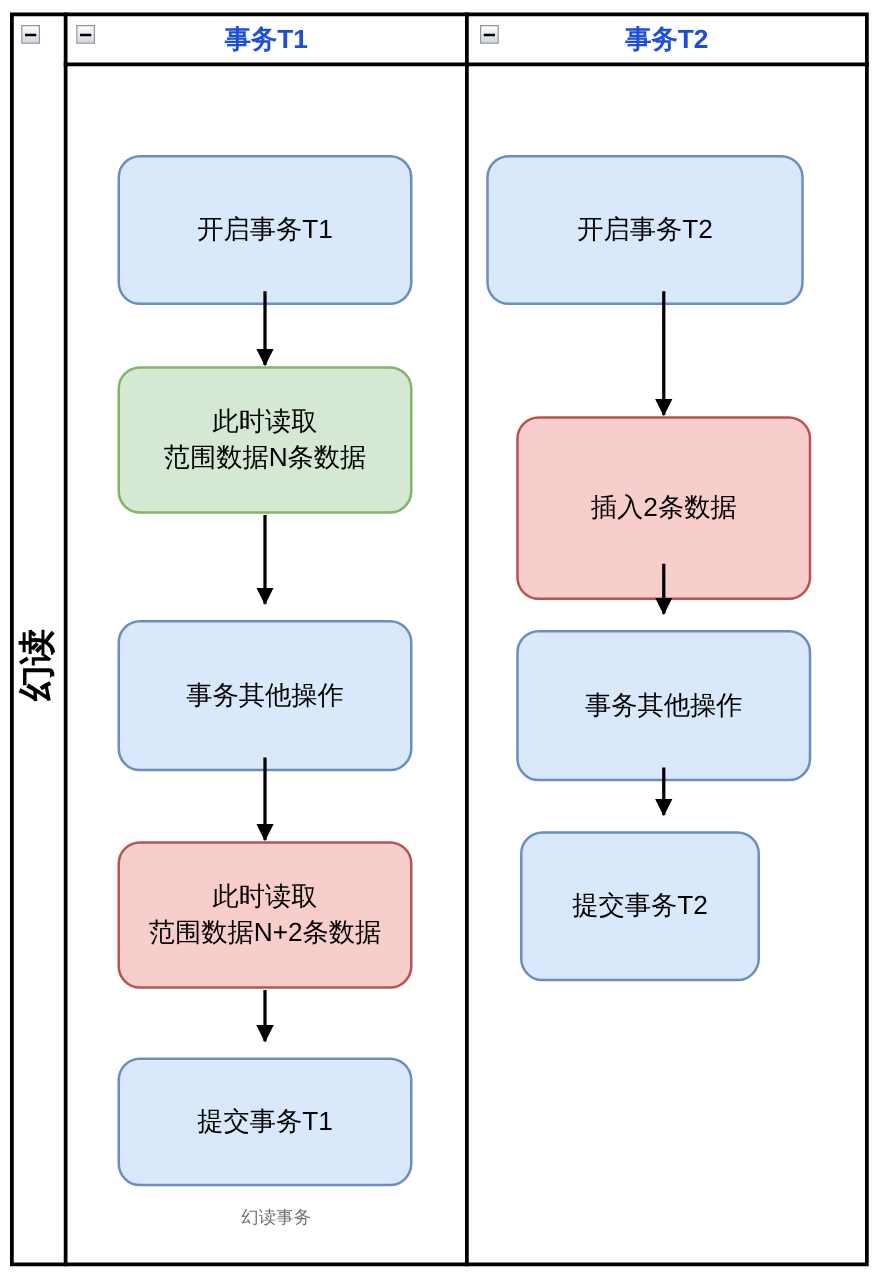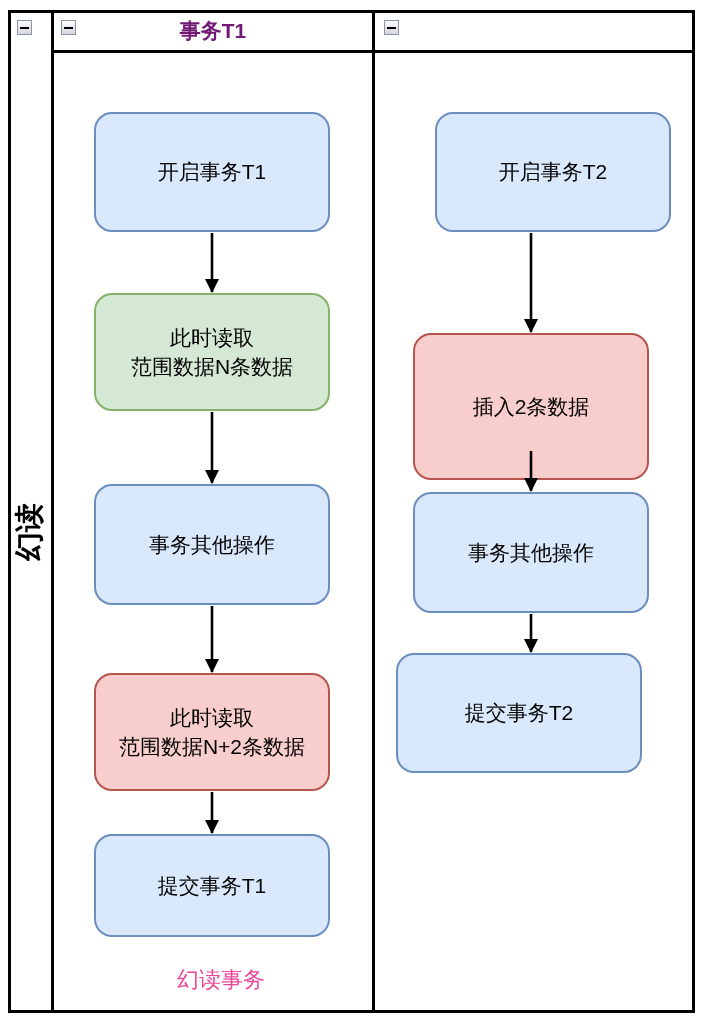--- a/index.html
+++ b/index.html
@@ -20,21 +20,21 @@
     border:3px solid #000000;
   }
   .vline { position:absolute; top:10px; width:3px; height:1003px; background:#000000; }
   .hline { position:absolute; height:3px; background:#000000; }
 
   .lane-header {
     position:absolute; top:12px; height:38px;
     display:flex; align-items:center; justify-content:center;
   }
   .lane-title {
-    font-size:21px; font-weight:bold; color:#701a75; white-space:nowrap;
+    font-size:21px; font-weight:bold; color:#1d4ed8; white-space:nowrap;
   }
 
   .collapse {
     position:absolute; width:15px; height:15px;
     border:1px solid #8c96a9;
     background:linear-gradient(180deg,#fdfdfd 0%,#e8e8ee 55%,#d4d4dc 100%);
     display:flex; align-items:center; justify-content:center;
     cursor:pointer;
   }
   .collapse::after { content:""; display:block; width:9px; height:2px; background:#000000; }
@@ -52,28 +52,28 @@
     border-radius:18px;
     border:2px solid;
     display:flex; align-items:center; justify-content:center;
     text-align:center;
   }
   .node .node-text {
     font-size:21px; color:#000000;
     line-height:1.4;
     white-space:pre-line;
   }
-  .node.blue  { background:#dae8fc; border-color:#6c8ebf; }
+  .node.blue  { background:#dae8fc; border-color:#6c8ebf;margin-top:12px; }
   .node.green { background:#d5e8d4; border-color:#82b366; }
   .node.red   { background:#f8cecc; border-color:#b85450; }
 
   .annotation {
     position:absolute; left:221px; top:965px;
     transform:translateX(-50%);
-    font-size:22px; color:#ec4899; white-space:nowrap;
+    font-size:14px; color:#737373; white-space:nowrap;
   }
 
   #arrows { position:absolute; left:0; top:0; pointer-events:none; }
 </style>
 </head>
 <body>
 
 <div id="canvas">
 
   <div class="pool-border"></div>
@@ -83,49 +83,52 @@
 
   <div class="collapse" style="left:17px; top:20px;"></div>
   <div class="collapse" style="left:61px; top:20px;"></div>
   <div class="collapse" style="left:384px; top:20px;"></div>
 
   <div class="pool-label">幻读</div>
 
   <div class="lane-header" style="left:54px; width:318px;">
     <span class="lane-title">事务T1</span>
   </div>
+  <div class="lane-header" style="left:375px; width:317px;">
+    <span class="lane-title">事务T2</span>
+  </div>
 
   <div class="node blue" style="left:94px; top:112px; width:236px; height:120px;">
     <span class="node-text">开启事务T1</span>
   </div>
   <div class="node green" style="left:94px; top:293px; width:236px; height:118px;">
     <span class="node-text">此时读取
 范围数据N条数据</span>
   </div>
   <div class="node blue" style="left:94px; top:484px; width:236px; height:121px;">
     <span class="node-text">事务其他操作</span>
   </div>
   <div class="node red" style="left:94px; top:673px; width:236px; height:118px;">
     <span class="node-text">此时读取
 范围数据N+2条数据</span>
   </div>
   <div class="node blue" style="left:94px; top:834px; width:236px; height:103px;">
     <span class="node-text">提交事务T1</span>
   </div>
 
-  <div class="node blue" style="left:435px; top:112px; width:236px; height:120px;">
+  <div class="node blue" style="left:389px; top:112px; width:254px; height:120px;">
     <span class="node-text">开启事务T2</span>
   </div>
   <div class="node red" style="left:413px; top:333px; width:236px; height:147px;">
     <span class="node-text">插入2条数据</span>
   </div>
   <div class="node blue" style="left:413px; top:492px; width:236px; height:121px;">
     <span class="node-text">事务其他操作</span>
   </div>
-  <div class="node blue" style="left:396px; top:653px; width:246px; height:120px;">
+  <div class="node blue" style="left:416px; top:653px; width:192px; height:120px;">
     <span class="node-text">提交事务T2</span>
   </div>
 
   <div class="annotation">幻读事务</div>
 
   <svg id="arrows" width="708" height="1026" viewBox="0 0 708 1026">
     <defs>
       <marker id="ah" markerWidth="16" markerHeight="16" refX="13" refY="7" orient="auto" markerUnits="userSpaceOnUse">
         <path d="M0,0 L14,7 L0,14 Z" fill="#000000"></path>
       </marker>

